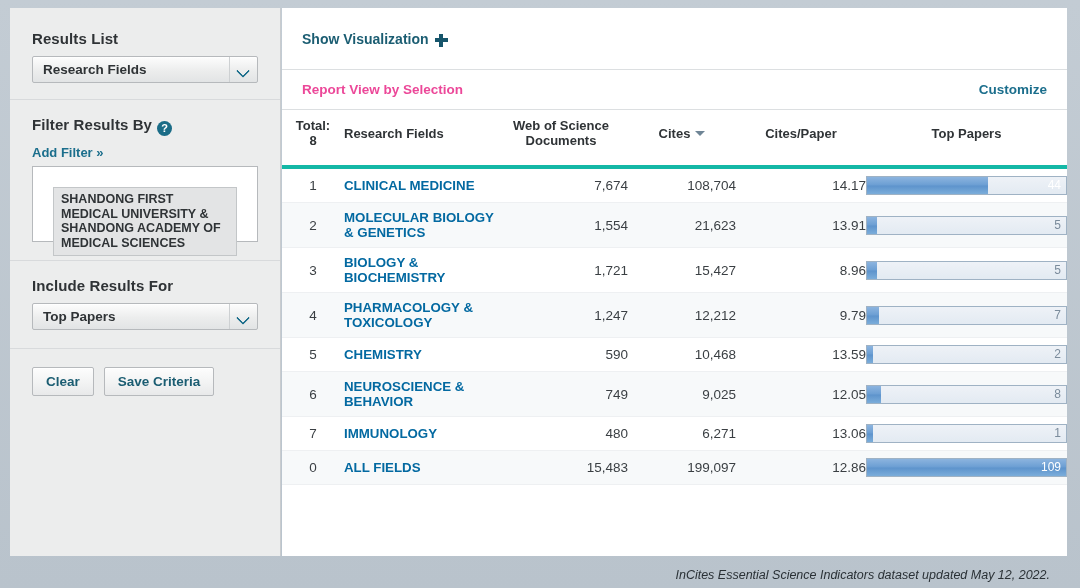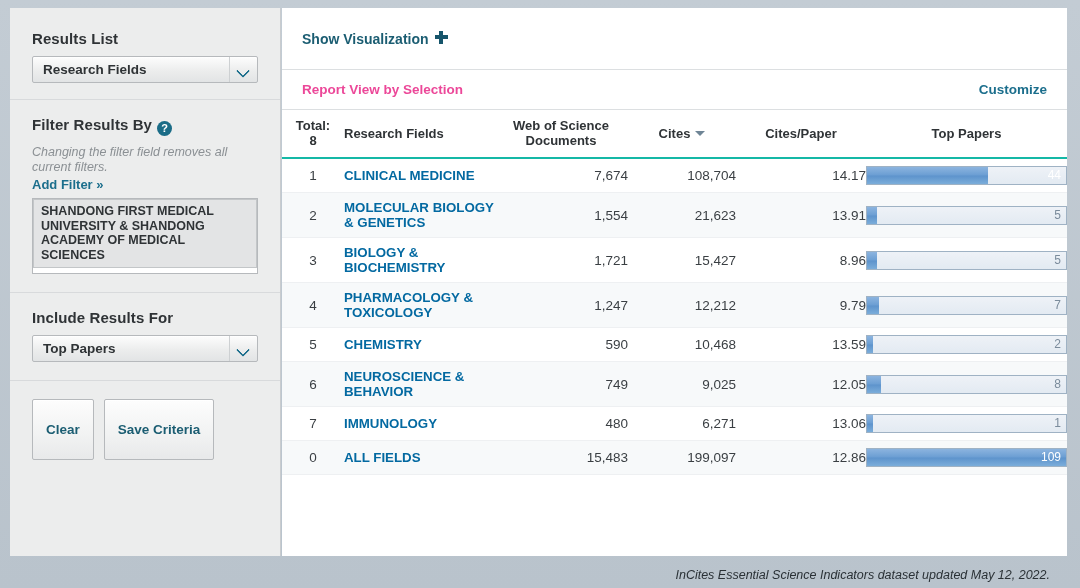--- a/index.html
+++ b/index.html
@@ -53,70 +53,70 @@
   .note{
     font-size:12.5px;color:#8b9094;font-style:italic;line-height:15px;
     margin:0 0 2px 0;
   }
   .addfilter{
     font-size:13px;font-weight:bold;color:#1b6e8c;margin:0 0 6px 0;
     cursor:pointer;
   }
   .filterbox{
     background:#fff;border:1px solid #b6b9bc;height:76px;
-    padding:0;box-sizing:border-box;
+    padding:20px;box-sizing:border-box;
   }
   .filter-item{
     background:#e3e4e5;border:1px solid #c3c6c8;
     font-size:12.5px;font-weight:bold;color:#2f3336;
     line-height:14.5px;padding:4px 5px 5px 7px;box-sizing:border-box;
   }
   .btnrow{padding:18px 22px;display:flex;gap:10px;}
   .btn{
     border:1px solid #b6b9bc;border-radius:2px;
     background:linear-gradient(180deg,#fdfdfd 0%,#f1f2f2 60%,#e8e9ea 100%);
     font-size:13.5px;font-weight:bold;color:#1b5d72;
-    padding:22px 13px;cursor:pointer;
+    padding:6px 13px;cursor:pointer;
     box-shadow:0 1px 0 rgba(255,255,255,.8) inset;
   }
 
   
   .main{
     position:absolute;left:282px;top:8px;width:785px;height:548px;
     background:#fff;box-sizing:border-box;
   }
   .bar-row{
     height:62px;display:flex;align-items:center;justify-content:space-between;
     padding:0 20px 0 20px;border-bottom:1px solid #dcdfe1;box-sizing:border-box;
   }
   .bar-row.second{height:40px;border-bottom:1px solid #dcdfe1;}
   .map-title{font-size:14.5px;font-weight:bold;color:#2f3336;}
   .link-strong{
     font-size:14px;font-weight:bold;color:#1b5d72;cursor:pointer;
-    display:flex;align-items:flex-start;gap:6px;
+    display:flex;align-items:flex-end;gap:6px;
   }
   .plus{
     display:inline-block;position:relative;width:13px;height:13px;
   }
   .plus:before,.plus:after{
     content:"";position:absolute;background:#16556b;
   }
   .plus:before{left:0;top:4.4px;width:13px;height:4.2px;}
   .plus:after{left:4.4px;top:0;width:4.2px;height:13px;}
   .rep-title{font-size:13.5px;font-weight:bold;color:#ec4899;}
   .customize{font-size:13.5px;font-weight:bold;color:#1b6e8c;cursor:pointer;}
 
   
   table.rep{
     width:100%;border-collapse:collapse;table-layout:fixed;
   }
   table.rep th{
     font-size:13px;font-weight:bold;color:#2f3336;
-    padding:8px 0 9px 0;vertical-align:middle;
-    border-bottom:2px solid #14b8a6;
+    padding:8px 0 17px 0;vertical-align:middle;
+    border-bottom:4px solid #14b8a6;
     background:#fff;
   }
   th.c-rank{width:62px;text-align:center;line-height:15px;}
   th.c-field{width:150px;text-align:left;padding-left:10px;}
   th.c-wos{width:134px;text-align:center;line-height:15px;}
   th.c-cites{width:108px;text-align:center;color:#6f8596;}
   th.c-cpp{width:130px;text-align:center;}
   th.c-top{width:auto;text-align:center;}
   .sortarrow{
     display:inline-block;margin-left:5px;vertical-align:2px;
@@ -176,21 +176,20 @@
         <div class="dd-arrow">
             <span class="chev"></span>
           </div>
       </div>
     </div>
 
     <div class="side-sec">
       <div class="side-h">
         <span>Filter Results By</span><span class="help">?</span>
       </div>
-      <div class="note">Changing the filter field removes all current filters.</div>
       <div class="addfilter">Add Filter »</div>
       <div class="filterbox">
         <div class="filter-item">SHANDONG FIRST MEDICAL UNIVERSITY &amp; SHANDONG ACADEMY OF MEDICAL SCIENCES</div>
       </div>
     </div>
 
     <div class="side-sec">
       <div class="side-h">Include Results For</div>
       <div class="dropdown">
         <div class="dd-val">Top Papers</div>

